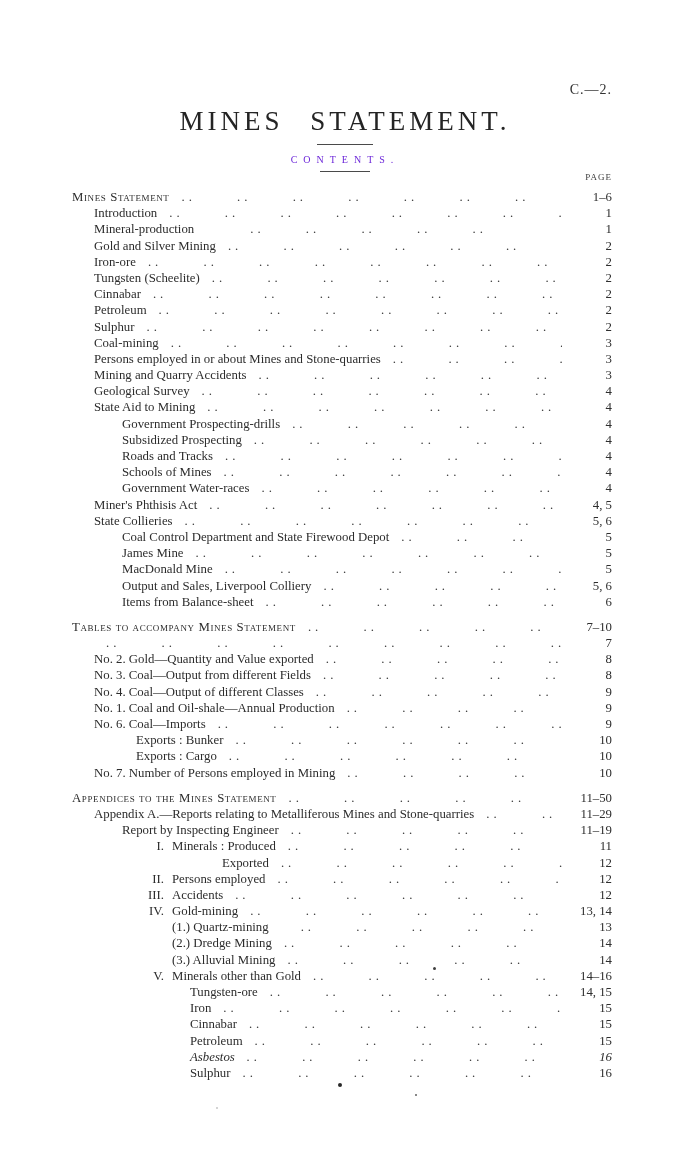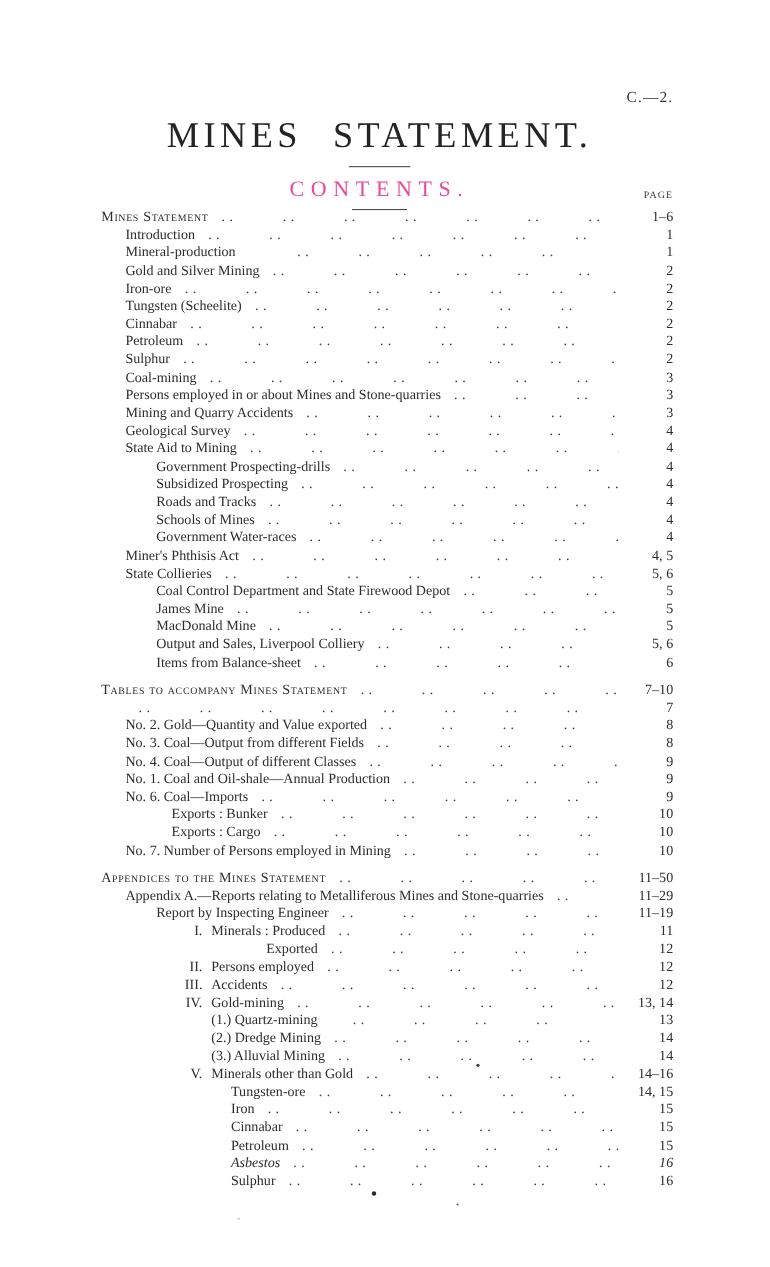--- a/index.html
+++ b/index.html
@@ -17,48 +17,47 @@
     position:absolute;top:82px;right:88px;
     font-size:14px;letter-spacing:1px;color:#333;
   }
 
   .title-block{
     position:absolute;top:106px;left:0;width:690px;
     text-align:center;
   }
   .title-block h1{
     margin:0;font-weight:normal;
-    font-size:33px;line-height:1.15;
+    font-size:27px;line-height:1.15;
     letter-spacing:4px;word-spacing:16px;
     color:#242424;
   }
   .rule{
     border:0;border-top:1.6px solid #4a4a4a;
     width:56px;margin:7px auto 0;height:0;
   }
   .title-block h2{
     margin:9px 0 0;font-weight:normal;
-    font-size:20px;letter-spacing:6px;color:#ec4899;
+    font-size:10px;letter-spacing:6px;color:#6d28d9;
   }
   .rule.rule-2{width:50px;margin-top:6px;border-top-width:1.4px;}
 
   .page-col-label{
     position:absolute;top:172px;right:88px;
     font-size:9px;letter-spacing:1px;color:#3c3c3c;
   }
 
   .toc{
     position:absolute;left:72px;top:189px;width:540px;
   }
   .toc-row{
-    display:flex;align-items:flex-end;
+    display:flex;align-items:center;
     height:16.2px;line-height:16.2px;
     font-size:12.8px;white-space:nowrap;
     color:#2c2c2c;
-    margin-left:20px;
   }
   .toc-row.gap{margin-top:9px;}
   .toc-row.sc .label{font-variant:small-caps;letter-spacing:0.6px;}
   .toc-row .num{
     flex:0 0 32px;width:32px;text-align:right;margin-right:8px;
   }
   .toc-row .label{flex:0 0 auto;}
   .toc-row .leader{
     flex:1 1 auto;overflow:hidden;
     margin:0 8px 0 12px;

